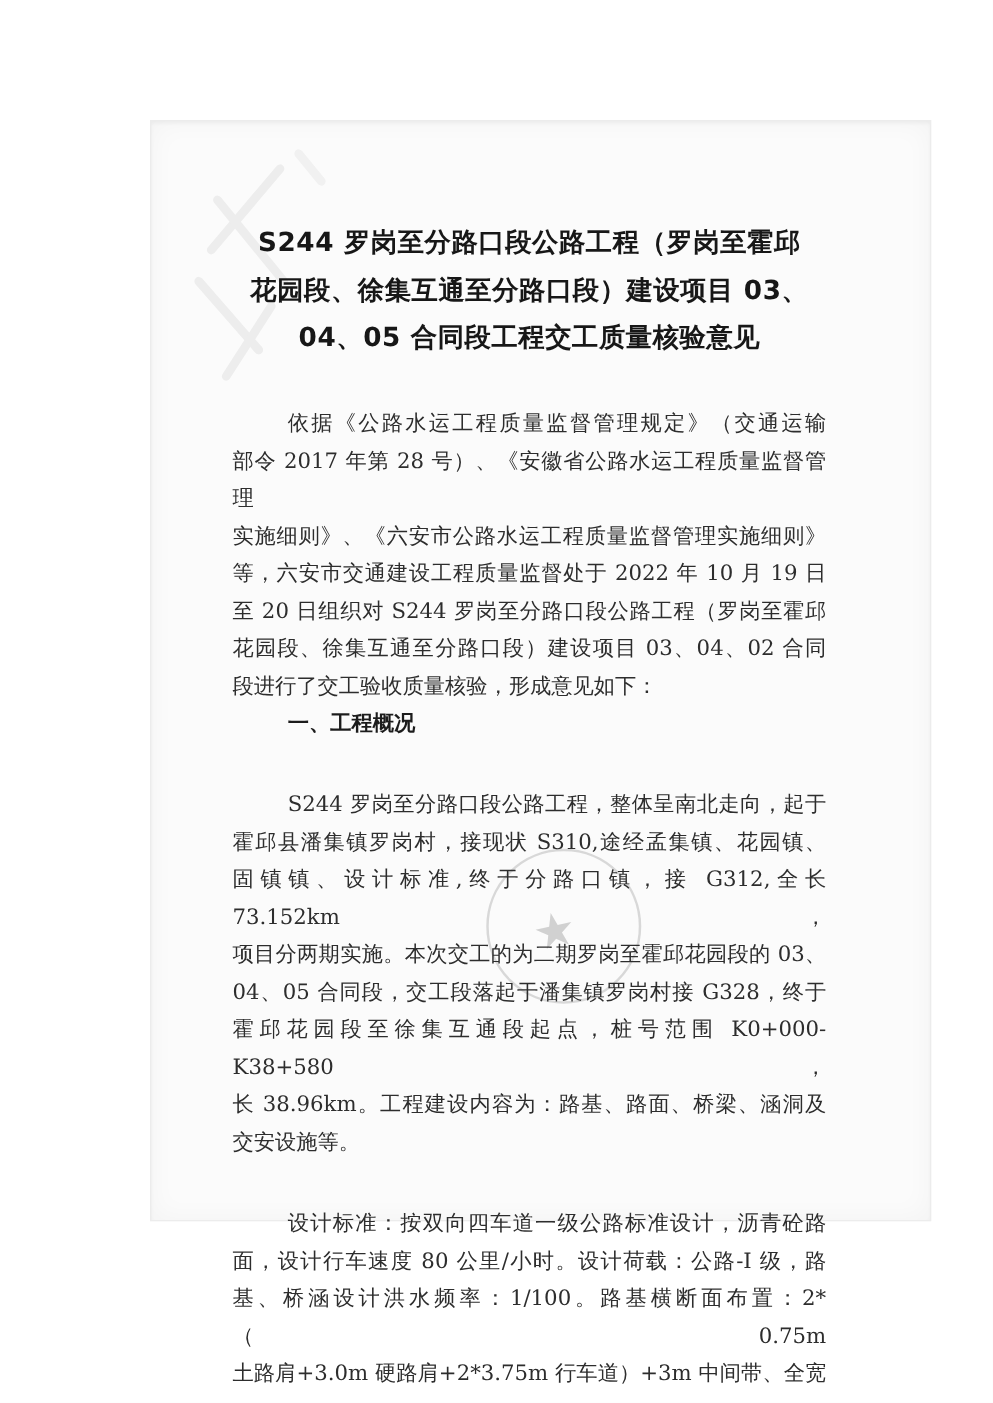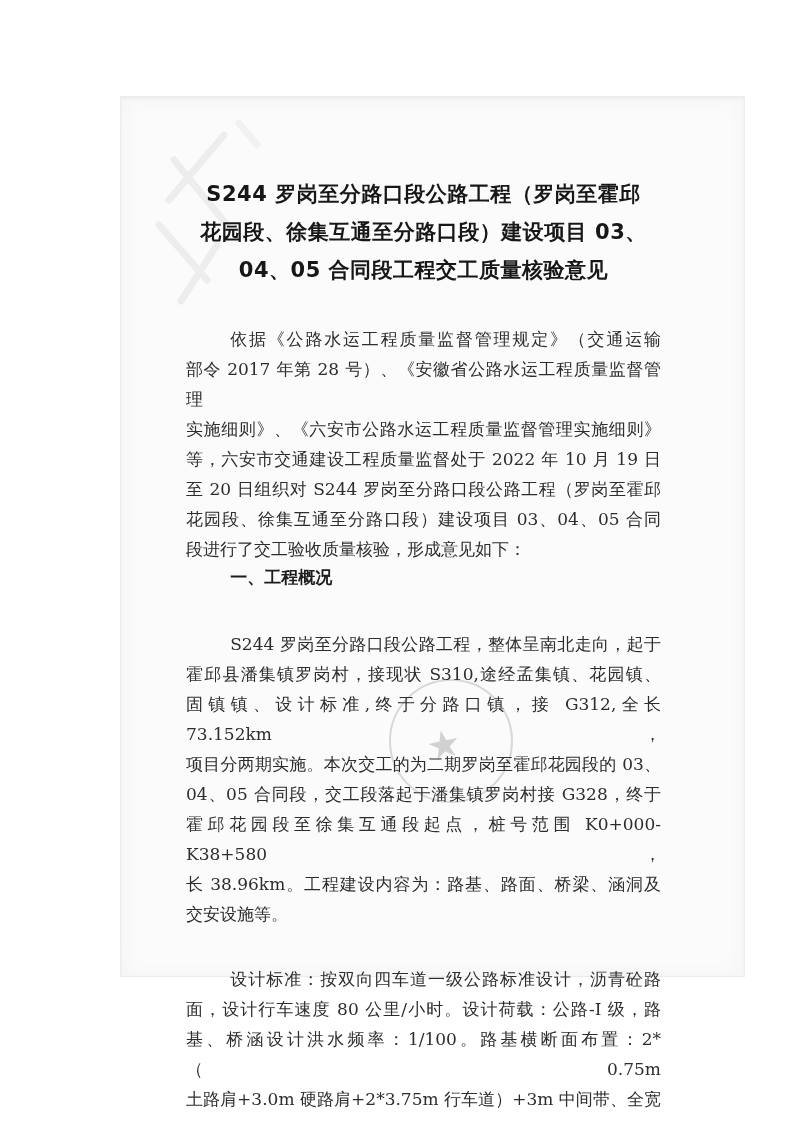--- a/index.html
+++ b/index.html
@@ -83,21 +83,21 @@
   .line.last {
     white-space: normal;
     text-align: left;
     text-align-last: left;
   }
   .line.indent { text-indent: 2.6em; margin-top: 35px; }
   .heading {
     font-weight: 700;
     color: #1c1c1c;
     text-indent: 2.6em;
-    font-family: Liberation Mono, monospace;
+    font-family: Liberation Serif, serif;
     font-size: 17px;
   }
 </style>
 </head>
 <body>
 
 <div class="canvas">
   <div class="page">
 
     <svg class="smudges" width="160" height="210" viewBox="0 0 160 210">
@@ -122,21 +122,21 @@
         <div class="title-line">04、05 合同段工程交工质量核验意见</div>
       </div>
 
       <div class="body-text">
 
         <div class="line j indent">依据《公路水运工程质量监督管理规定》（交通运输</div>
         <div class="line j">部令 2017 年第 28 号）、《安徽省公路水运工程质量监督管理</div>
         <div class="line j">实施细则》、《六安市公路水运工程质量监督管理实施细则》</div>
         <div class="line j">等，六安市交通建设工程质量监督处于 2022 年 10 月 19 日</div>
         <div class="line j">至 20 日组织对 S244 罗岗至分路口段公路工程（罗岗至霍邱</div>
-        <div class="line j">花园段、徐集互通至分路口段）建设项目 03、04、05 合同</div>
+        <div class="line j">花园段、徐集互通至分路口段）建设项目 03、04、02 合同</div>
         <div class="line last">段进行了交工验收质量核验，形成意见如下：</div>
 
         <div class="line heading">一、工程概况</div>
 
         <div class="line j indent">S244 罗岗至分路口段公路工程，整体呈南北走向，起于</div>
         <div class="line j">霍邱县潘集镇罗岗村，接现状 S310,途经孟集镇、花园镇、</div>
         <div class="line j">固镇镇、设计标准,终于分路口镇，接 G312,全长 73.152km，</div>
         <div class="line j">项目分两期实施。本次交工的为二期罗岗至霍邱花园段的 03、</div>
         <div class="line j">04、05 合同段，交工段落起于潘集镇罗岗村接 G328，终于</div>
         <div class="line j">霍邱花园段至徐集互通段起点，桩号范围 K0+000-K38+580，</div>

